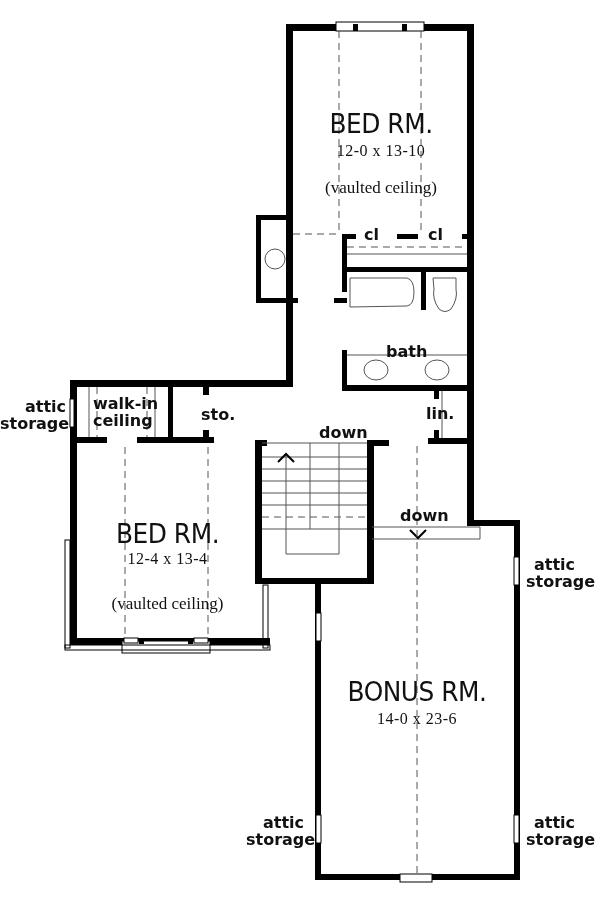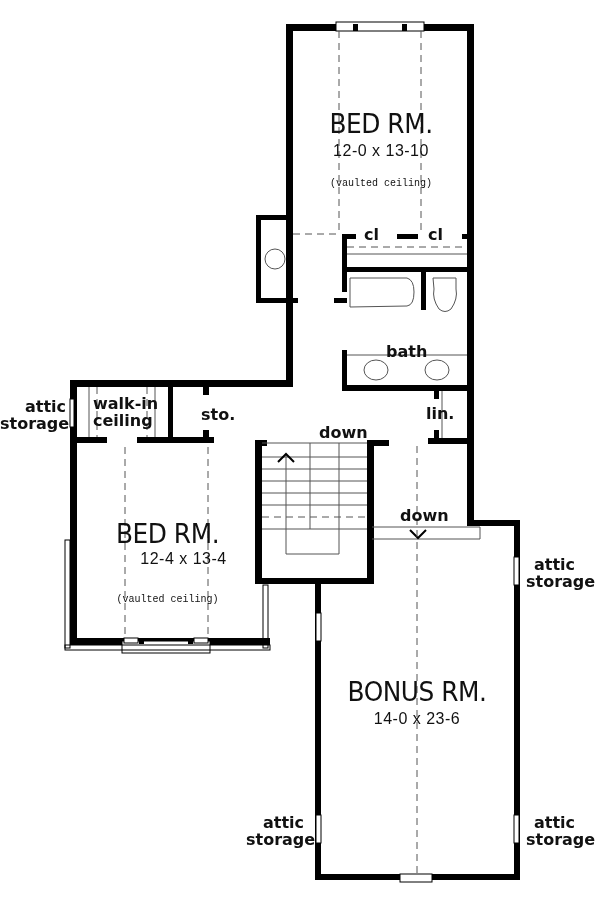--- a/index.html
+++ b/index.html
@@ -4,22 +4,22 @@
   <style>
     html, body { margin: 0; padding: 0; background: #ffffff; }
     body { width: 600px; height: 914px; position: relative; overflow: hidden; font-family: "DejaVu Sans", sans-serif; }
     svg { position: absolute; left: 0; top: 0; }
     .wall { fill: #000; }
     .thin-gray { stroke: #555; stroke-width: 1; fill: none; }
     .dash { stroke: #555; stroke-width: 1; stroke-dasharray: 7 5; fill: none; }
     .win { fill: #fff; stroke: #000; stroke-width: 1; }
     .lbl { position: absolute; color: #111; white-space: nowrap; text-align: center; }
     .room-title { font-family: "DejaVu Sans", sans-serif; font-size: 27px; letter-spacing: -0.5px; font-weight: 400; transform: scaleX(0.92); transform-origin: center; }
-    .room-dim { font-family: Liberation Sans, sans-serif; font-size: 16px; letter-spacing: 0.5px; }
-    .room-note { font-family: Liberation Mono, monospace; font-size: 10px; }
+    .room-dim { font-family: Liberation Serif, serif; font-size: 16px; letter-spacing: 0.5px; }
+    .room-note { font-family: Liberation Serif, serif; font-size: 17px; }
     .small { font-family: "DejaVu Sans", sans-serif; font-size: 16px; font-weight: bold; line-height: 17px; }
   </style>
 </head>
 <body>
 
 <svg width="600" height="914" viewBox="0 0 600 914">
 
   <rect class="wall" x="286" y="24" width="52" height="7"></rect>
   <rect class="wall" x="422" y="24" width="51" height="7"></rect>
 
@@ -149,21 +149,21 @@
 
 <div class="lbl small" style="left:93px; top:395px; width:56px;">
   <div>walk-in</div>
   <div>ceiling</div>
 </div>
 
 <div class="lbl small" style="left:319px; top:424px;">down</div>
 <div class="lbl small" style="left:400px; top:507px;">down</div>
 
 <div class="lbl room-title" style="left:80px; top:518px; width:175px;">BED RM.</div>
-<div class="lbl room-dim" style="left:96px; top:550px; width:175px;">12-4  x  13-4</div>
+<div class="lbl room-dim" style="left:80px; top:550px; width:175px;">12-4  x  13-4</div>
 <div class="lbl room-note" style="left:80px; top:594px; width:175px;">(vaulted ceiling)</div>
 
 <div class="lbl room-title" style="left:322px; top:676px; width:190px;">BONUS RM.</div>
 <div class="lbl room-dim" style="left:322px; top:710px; width:190px;">14-0  x  23-6</div>
 
 <div class="lbl small" style="left:0px; top:398px; width:66px; text-align:right;">
   <div>attic</div>
   <div>storage</div>
 </div>
 <div class="lbl small" style="left:526px; top:556px; width:66px; text-align:left;">

